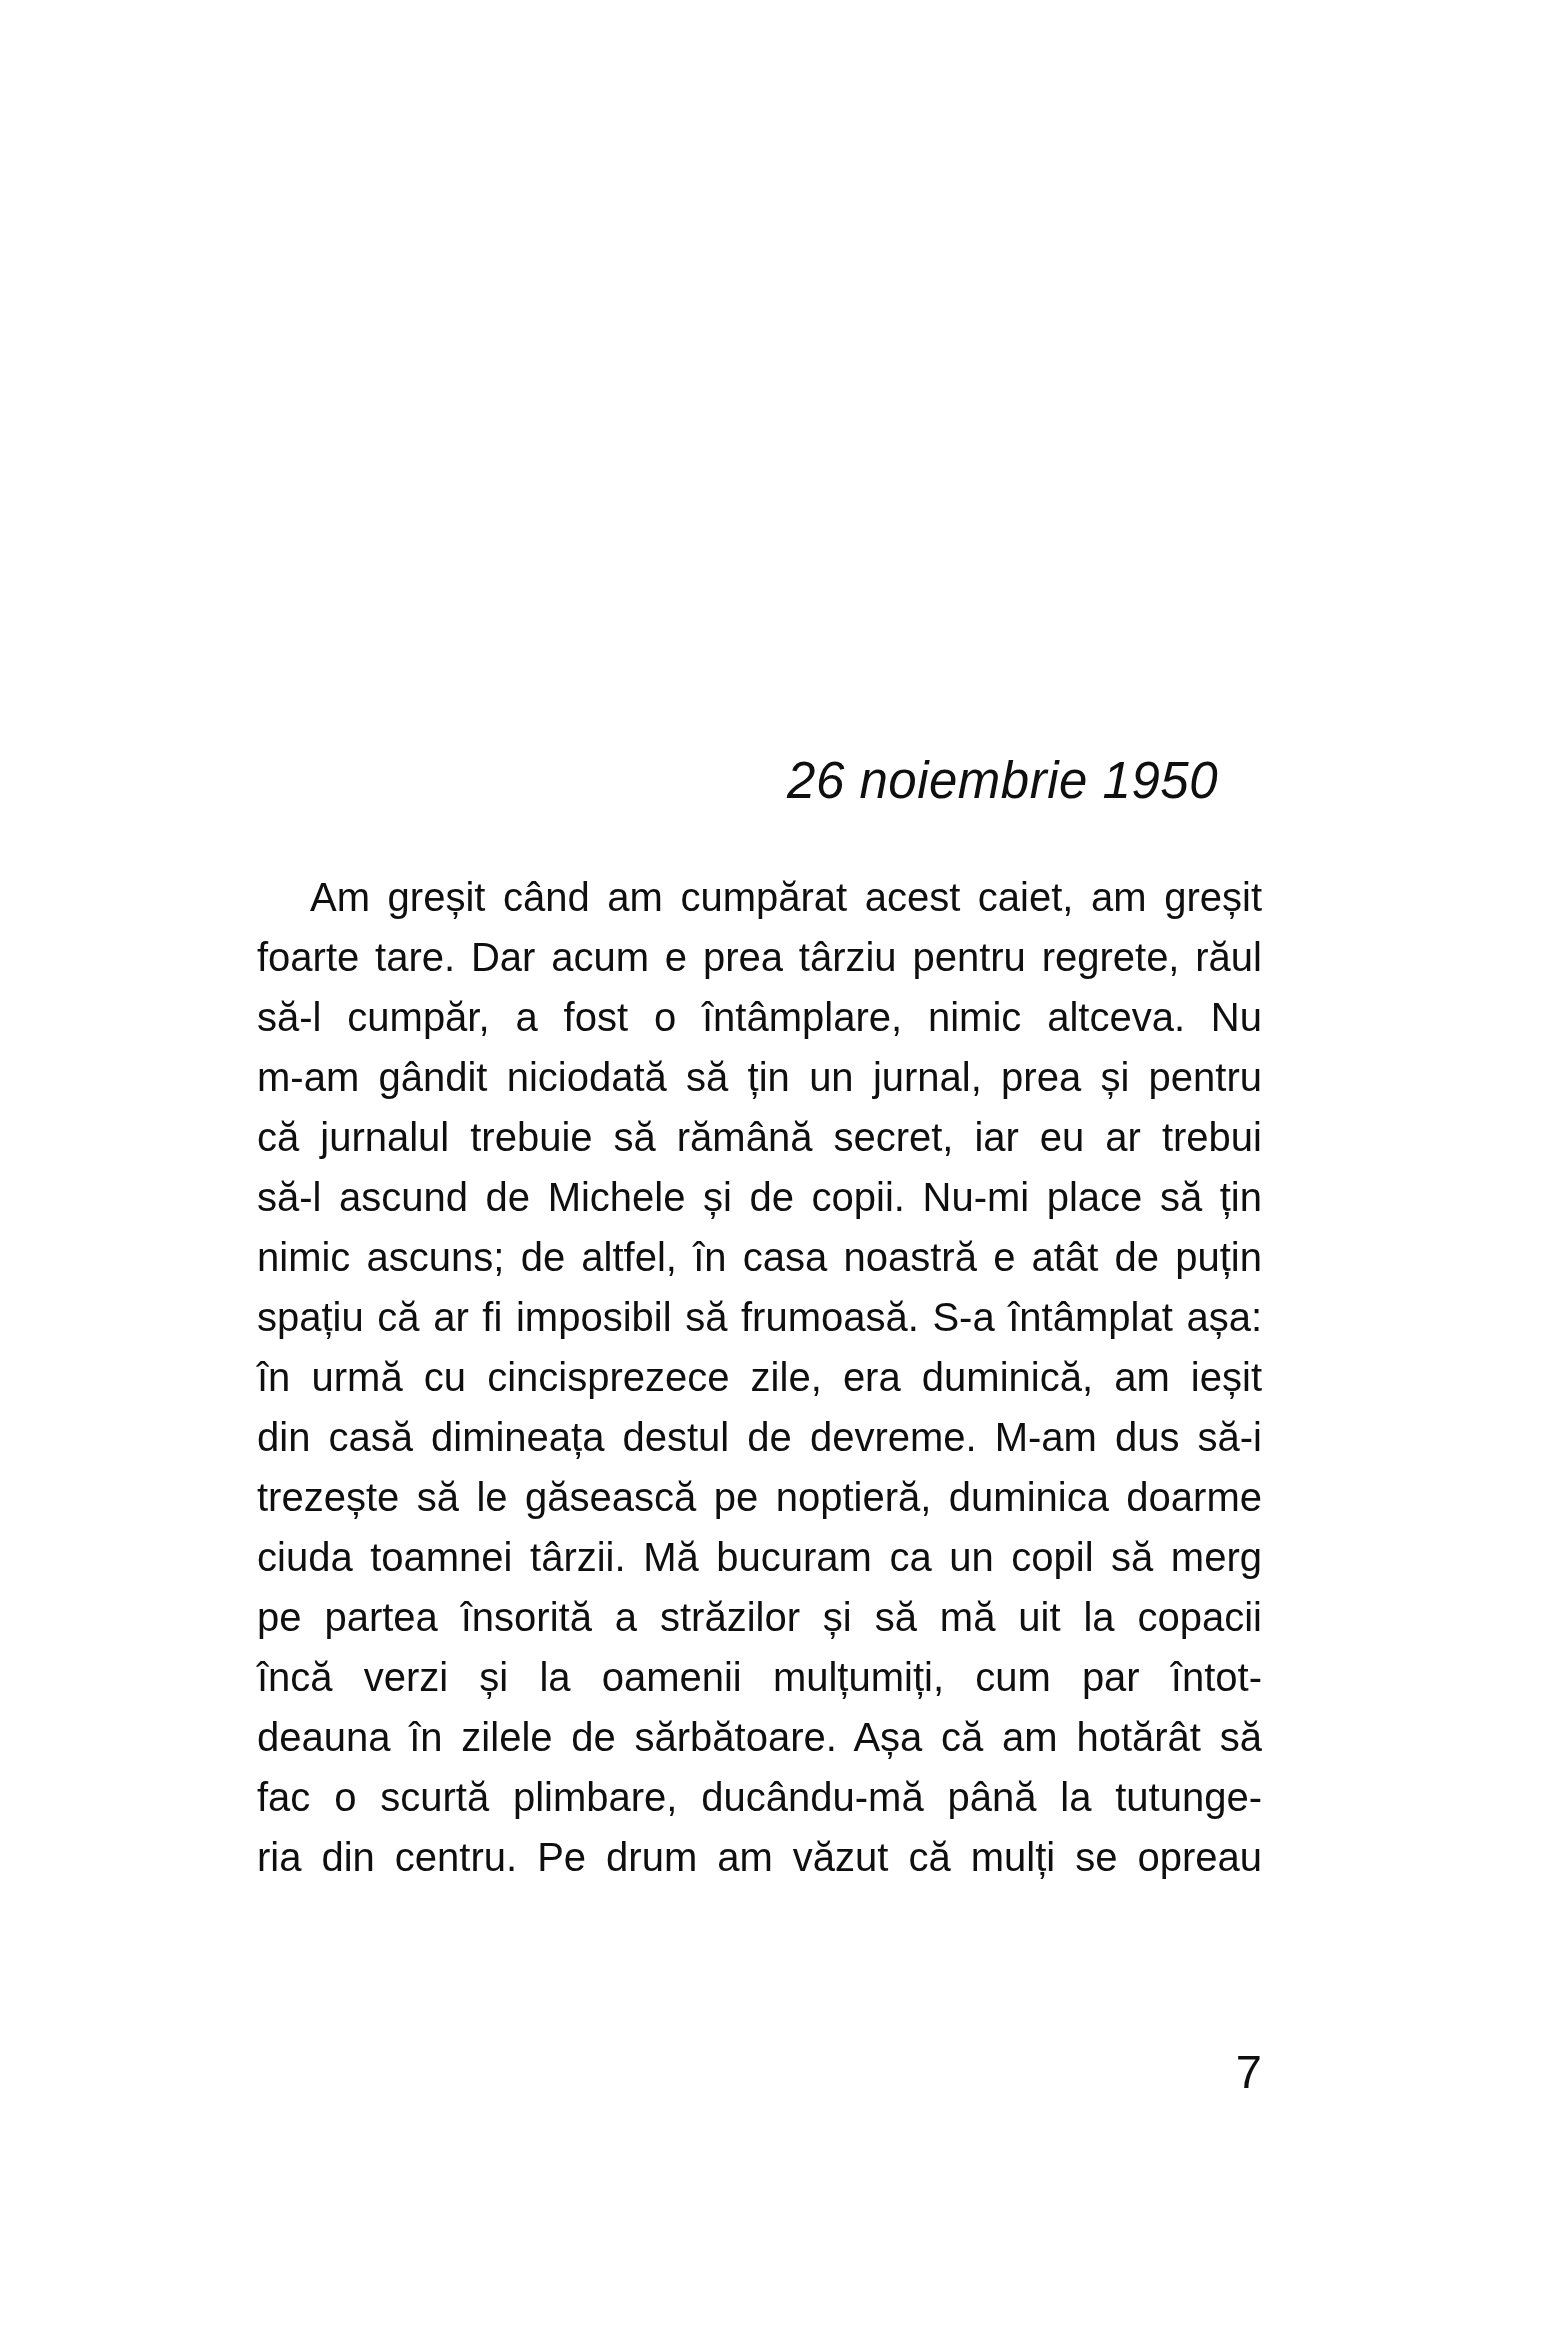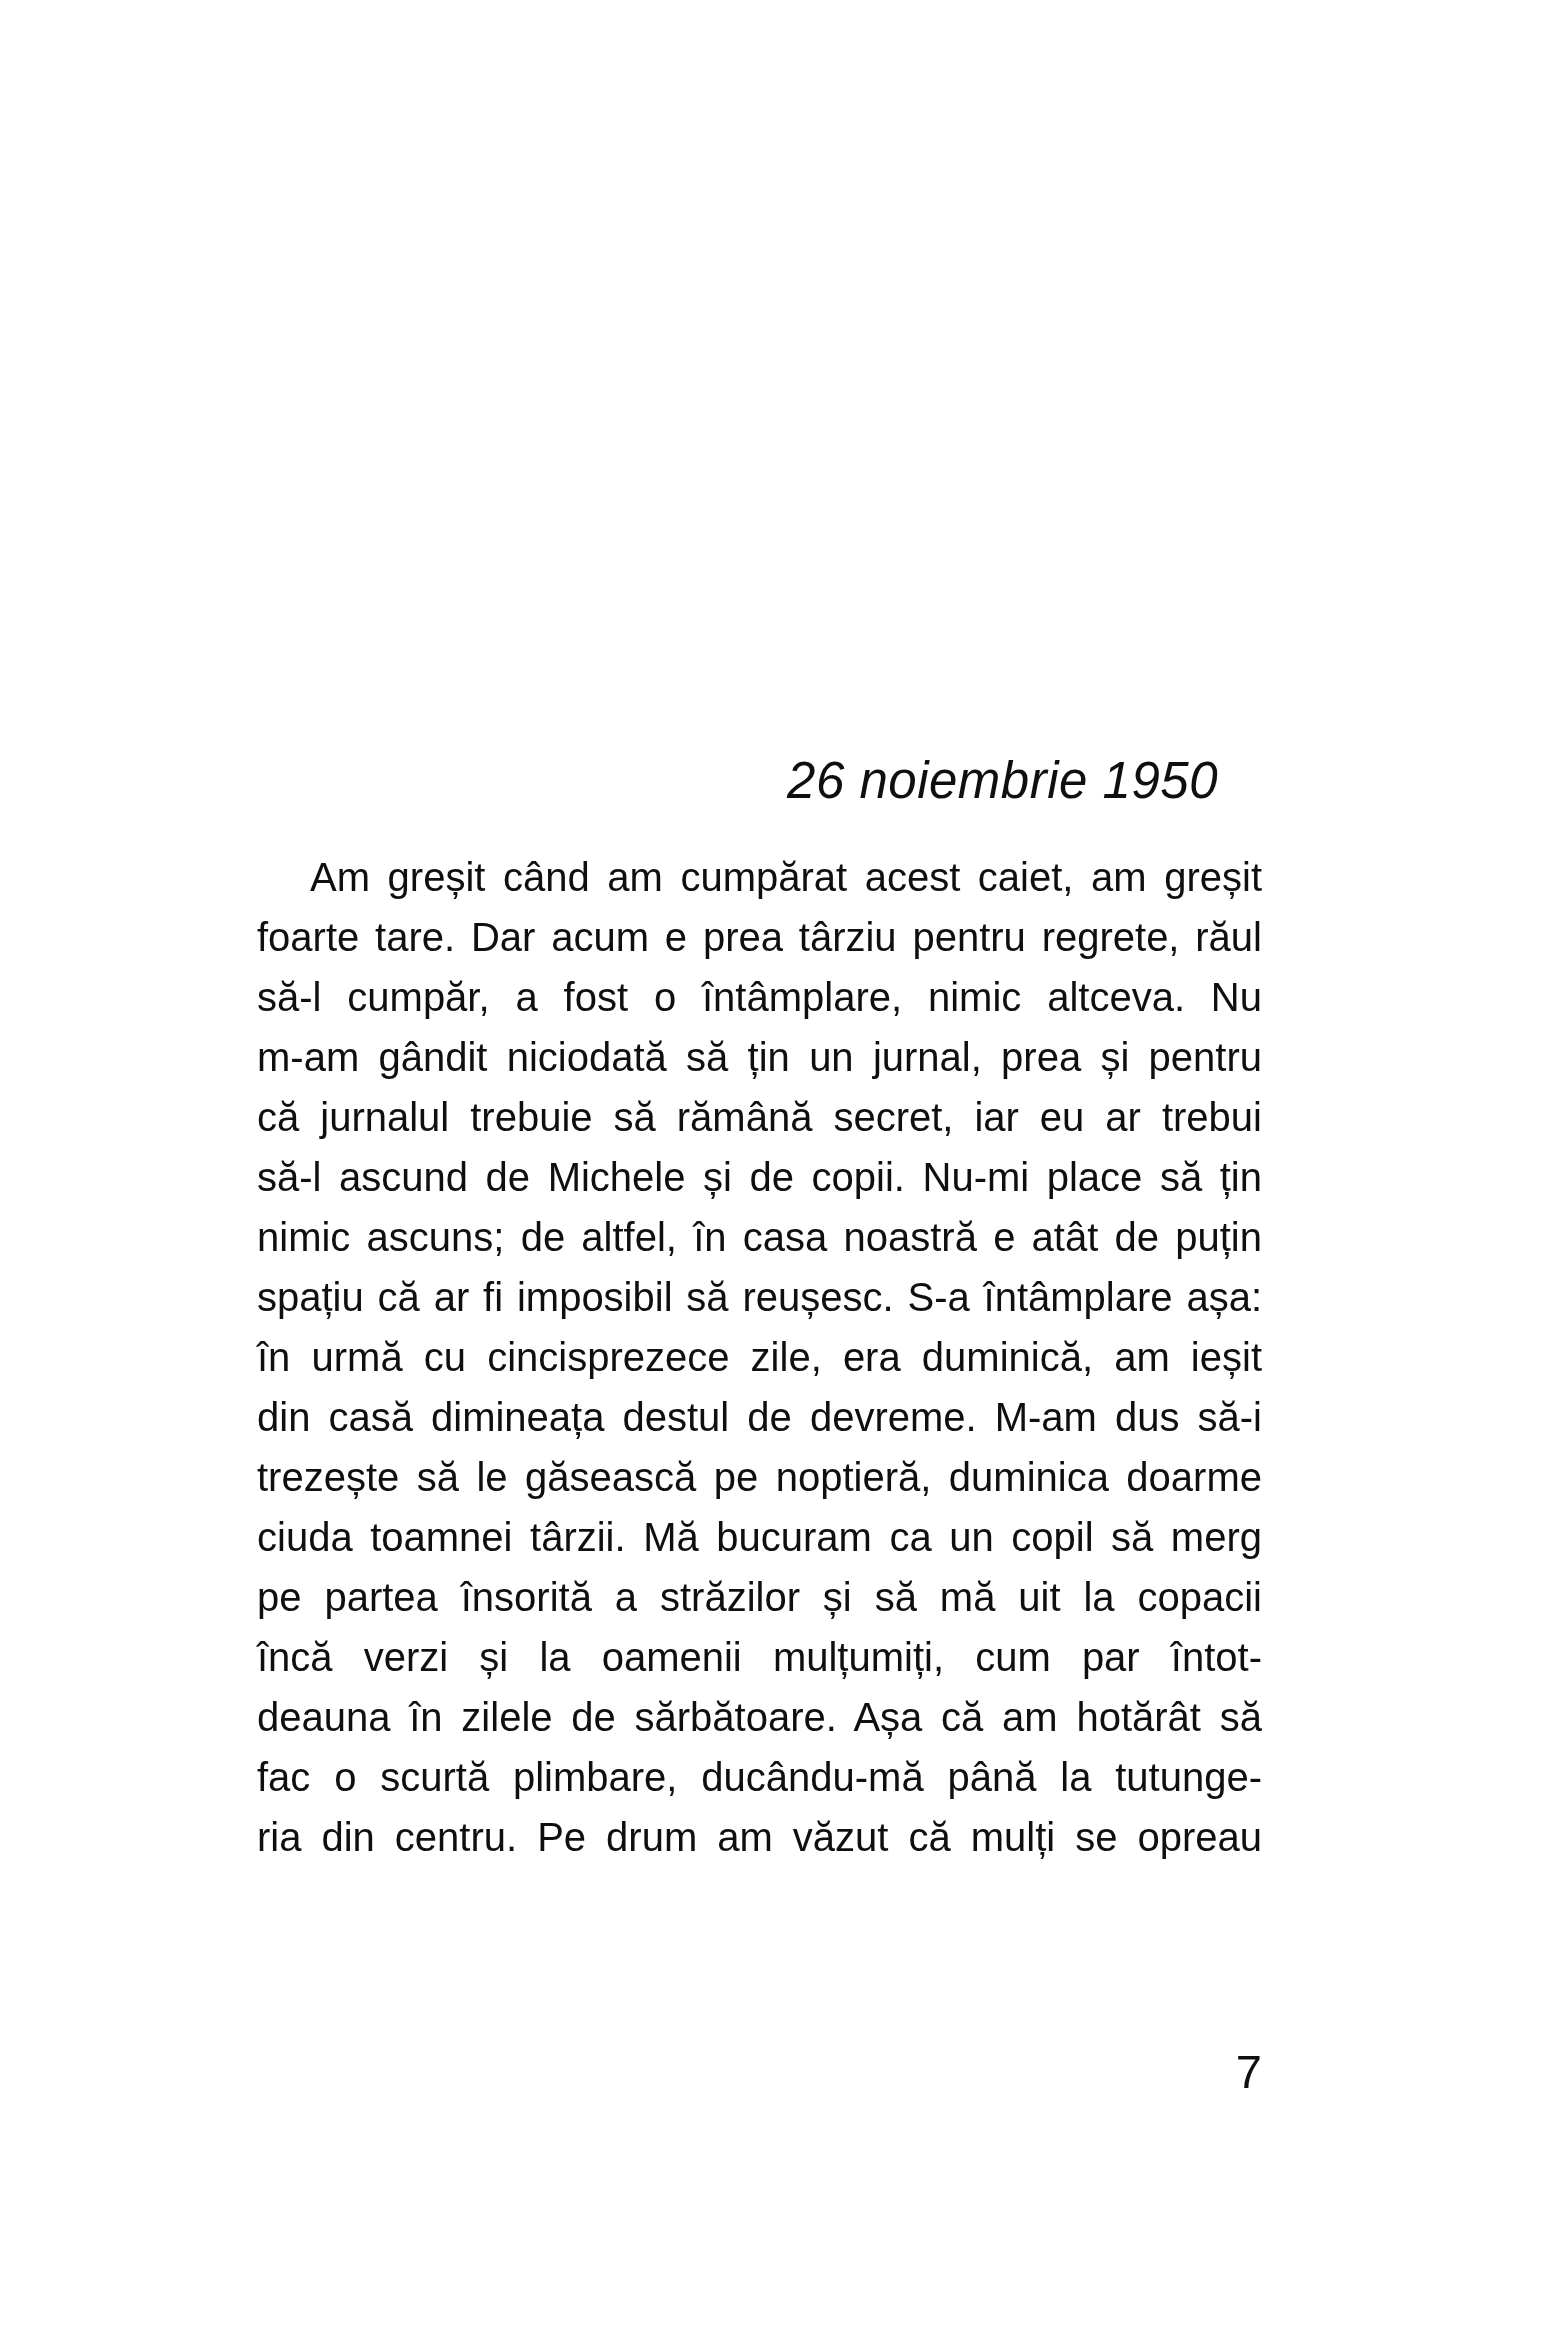--- a/index.html
+++ b/index.html
@@ -24,21 +24,21 @@
   }
   .date-heading {
     font-style: italic;
     font-size: 51px;
     line-height: 61px;
     text-align: right;
     padding-right: 44px;
     letter-spacing: 0.5px;
   }
   .body-paragraph {
-    margin-top: 36px;
+    margin-top: 56px;
   }
   .line {
     font-size: 40px;
     line-height: 60px;
     text-align: justify;
     text-align-last: justify;
     white-space: normal;
     word-spacing: 0.9px;
   }
   .line.first {
@@ -59,21 +59,21 @@
   <div class="text-block">
     <div class="date-heading">26 noiembrie 1950</div>
     <div class="body-paragraph">
       <div class="line first">Am greșit când am cumpărat acest caiet, am greșit</div>
       <div class="line">foarte tare. Dar acum e prea târziu pentru regrete, răul</div>
       <div class="line">să-l cumpăr, a fost o întâmplare, nimic altceva. Nu</div>
       <div class="line">m-am gândit niciodată să țin un jurnal, prea și pentru</div>
       <div class="line">că jurnalul trebuie să rămână secret, iar eu ar trebui</div>
       <div class="line">să-l ascund de Michele și de copii. Nu-mi place să țin</div>
       <div class="line">nimic ascuns; de altfel, în casa noastră e atât de puțin</div>
-      <div class="line">spațiu că ar fi imposibil să reușesc. S-a întâmplare așa:</div>
+      <div class="line">spațiu că ar fi imposibil să frumoasă. S-a întâmplat așa:</div>
       <div class="line">în urmă cu cincisprezece zile, era duminică, am ieșit</div>
       <div class="line">din casă dimineața destul de devreme. M-am dus să-i</div>
       <div class="line">trezește să le găsească pe noptieră, duminica doarme</div>
       <div class="line">ciuda toamnei târzii. Mă bucuram ca un copil să merg</div>
       <div class="line">pe partea însorită a străzilor și să mă uit la copacii</div>
       <div class="line">încă verzi și la oamenii mulțumiți, cum par întot-</div>
       <div class="line">deauna în zilele de sărbătoare. Așa că am hotărât să</div>
       <div class="line">fac o scurtă plimbare, ducându-mă până la tutunge-</div>
       <div class="line">ria din centru. Pe drum am văzut că mulți se opreau</div>
     </div>

